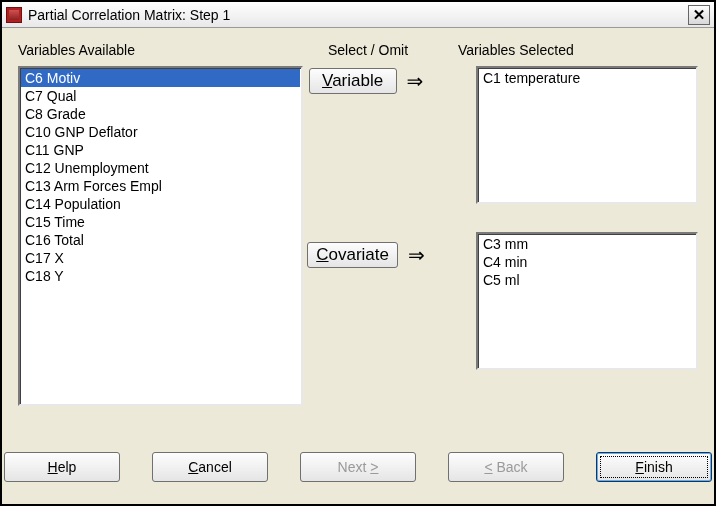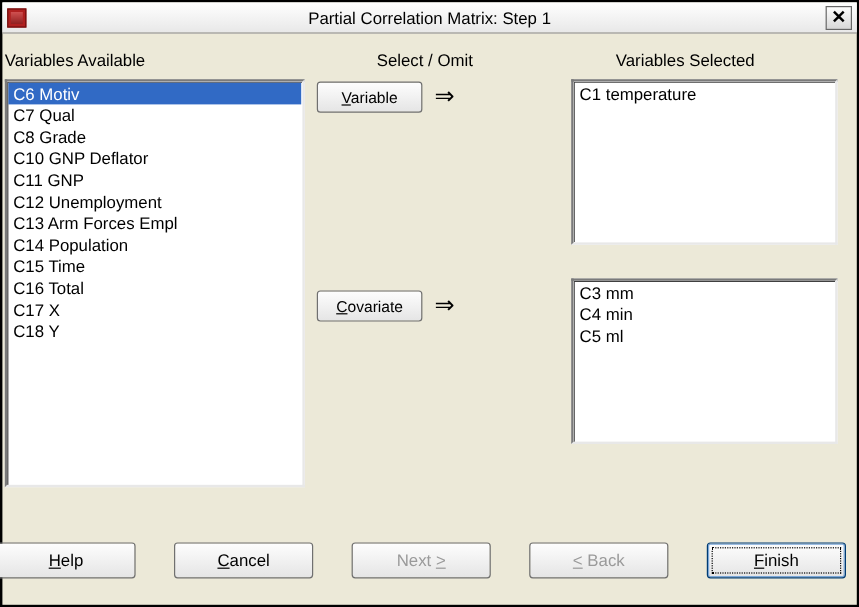--- a/index.html
+++ b/index.html
@@ -40,82 +40,82 @@
   .title-icon::before {
     content: "";
     position: absolute;
     left: 2px; top: 2px; right: 2px; bottom: 2px;
     background: linear-gradient(#d05050, #902020);
   }
   .title-text {
     flex: 1;
     font-size: 14px;
     color: #000;
-    text-align: center;
   }
   .close-btn {
     width: 22px;
     height: 20px;
     border: 1px solid #666;
     background: linear-gradient(#fdfdfd, #d8d8d8);
     display: flex;
     align-items: center;
     justify-content: center;
     font-family: Arial, sans-serif;
     font-weight: bold;
     font-size: 15px;
     cursor: pointer;
     line-height: 1;
   }
   .content {
     flex: 1;
-    padding: 14px 16px 8px 2px;
+    padding: 14px 16px 8px 16px;
     display: flex;
     flex-direction: column;
   }
   .upper {
     flex: 1;
     display: flex;
     gap: 0;
   }
   .col-left {
     width: 260px;
     display: flex;
     flex-direction: column;
   }
   .col-mid {
     width: 180px;
     display: flex;
     flex-direction: column;
+    align-items: center;
   }
   .col-right {
     flex: 1;
     display: flex;
     flex-direction: column;
     align-items: flex-end;
   }
   .header-label {
     font-size: 14px;
     color: #000;
     margin-bottom: 4px;
     height: 20px;
   }
-  .header-label.right { text-align: center; width: 100%; }
+  .header-label.right { text-align: left; width: 100%; }
   .header-label.mid { text-align: center; width: 100%; }
   .listbox {
     background: #fff;
     border: 2px solid;
     border-color: #7a7a7a #e8e8e8 #e8e8e8 #7a7a7a;
     box-shadow: inset 1px 1px 0 #404040;
     padding: 1px;
     font-size: 14px;
     overflow: hidden;
   }
   .lb-available {
-    width: 250px;
+    width: 285px;
     height: 340px;
   }
   .lb-selected {
     width: 222px;
     height: 138px;
   }
   .lb-covariate {
     width: 222px;
     height: 138px;
   }
@@ -135,21 +135,21 @@
     align-items: center;
     gap: 10px;
     margin-bottom: 8px;
   }
   .btn {
     min-width: 88px;
     height: 26px;
     border: 1px solid #707070;
     background: linear-gradient(#fdfdfd, #e5e5e5);
     border-radius: 3px;
-    font-size: 13px;
+    font-size: 17px;
     font-family: Tahoma, Arial, sans-serif;
     cursor: pointer;
     padding: 0 8px;
     color: #000;
   }
   .btn.disabled {
     color: #9a9a9a;
     cursor: default;
   }
   .btn .ul { text-decoration: underline; }

